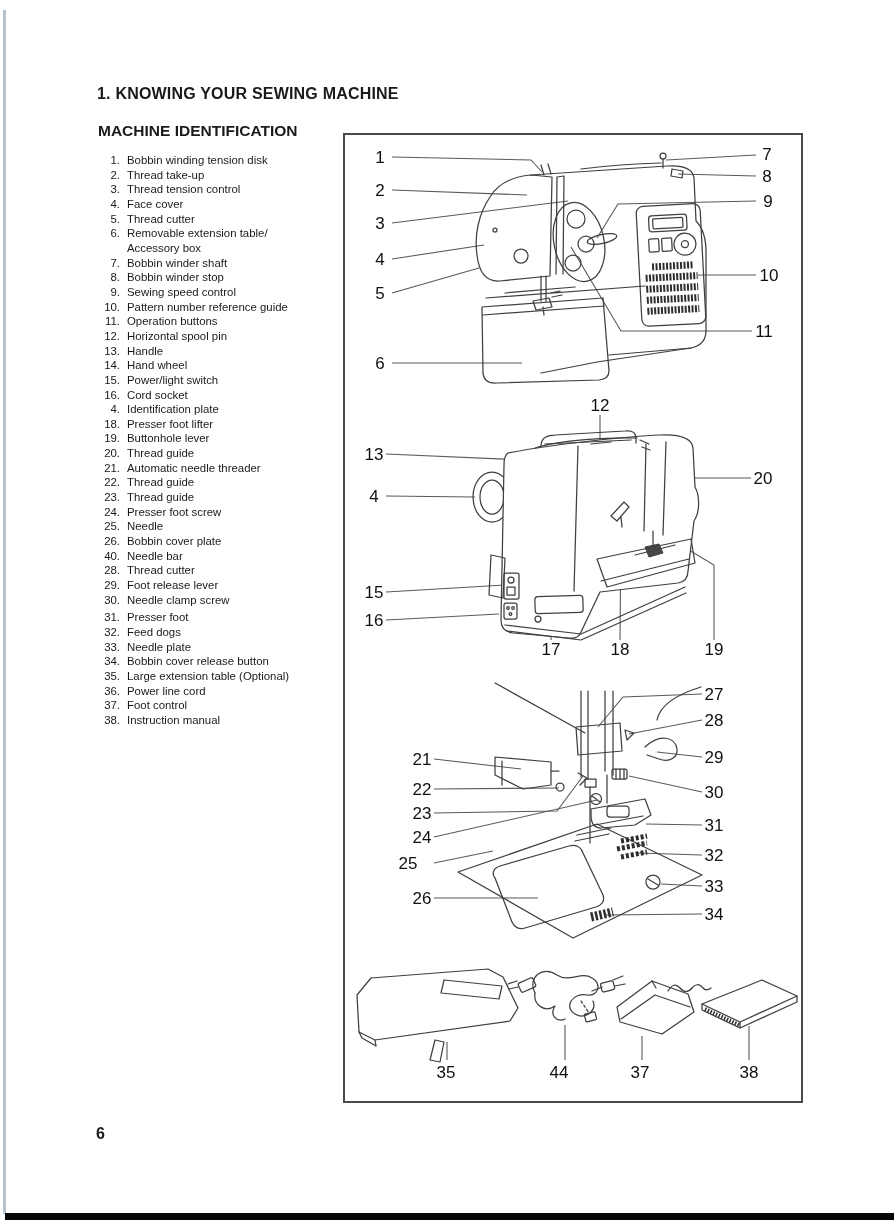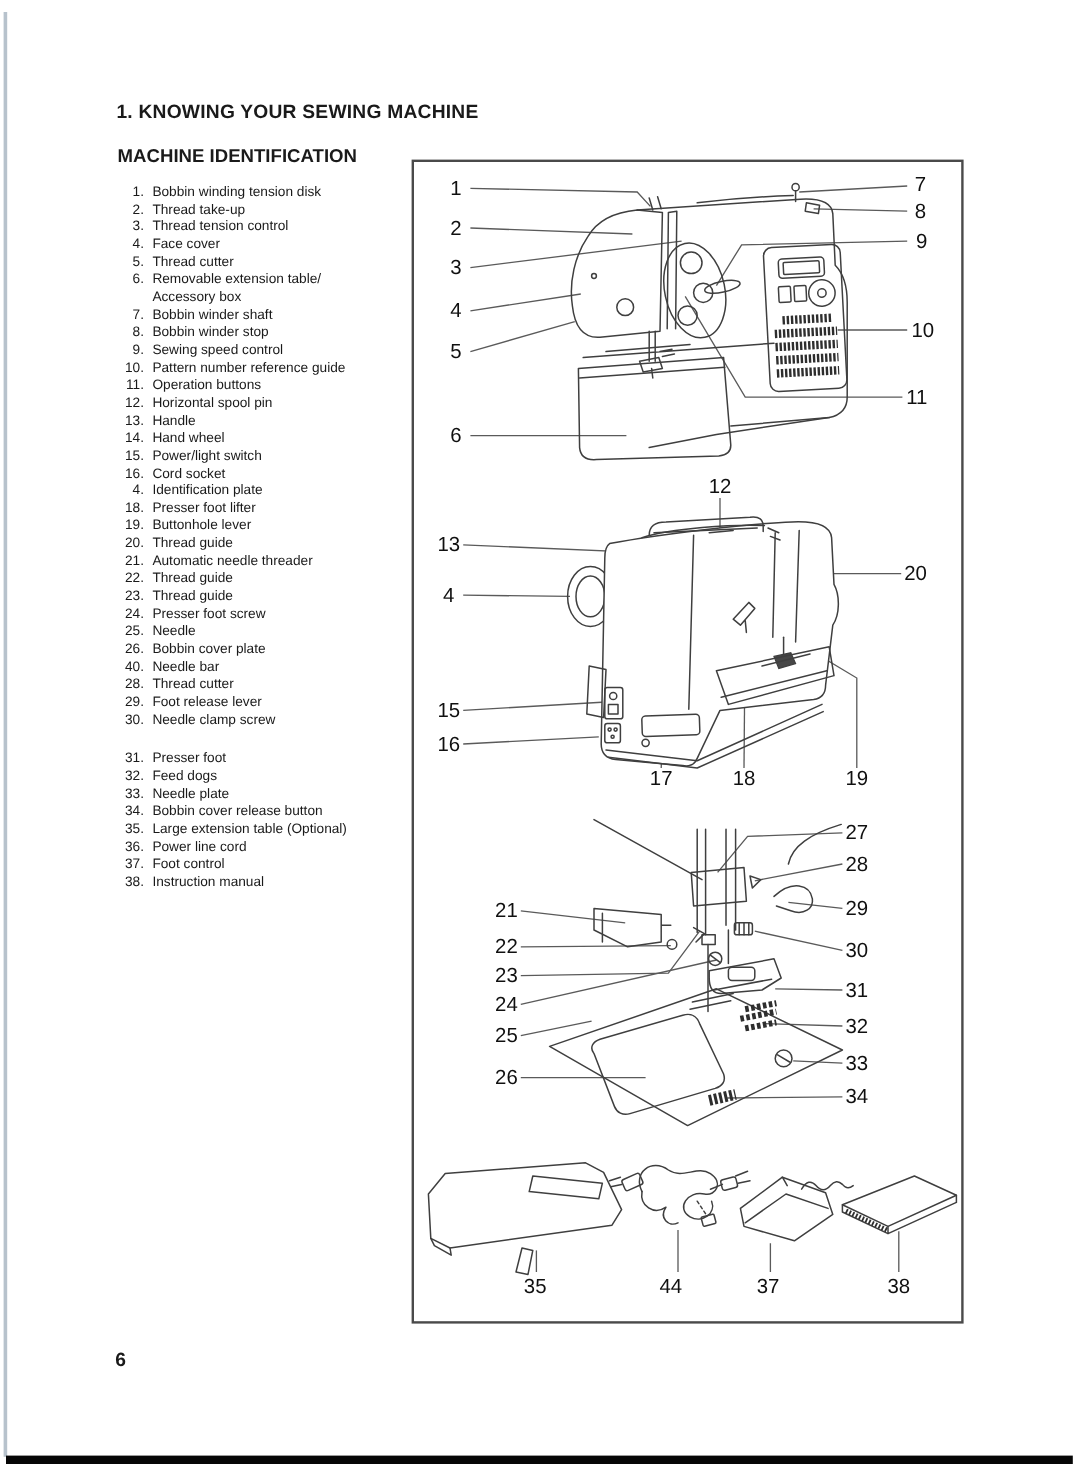--- a/index.html
+++ b/index.html
@@ -7,21 +7,21 @@
     width:894px;height:1220px;position:relative;background:#ffffff;
     font-family:"Liberation Sans","DejaVu Sans",sans-serif;color:#1a1a1a;
     overflow:hidden;
   }
   .scan-strip{position:absolute;left:3px;top:10px;width:3px;height:1204px;background:#b7c2cc;}
   .scan-bottom{position:absolute;left:5px;right:0;top:1213px;height:7px;background:#060606;}
   .page-title{position:absolute;left:97px;top:85px;font-size:16px;font-weight:bold;letter-spacing:.2px;}
   .section-title{position:absolute;left:97px;top:121px;font-size:15.5px;font-weight:bold;}
   .parts-list{position:absolute;left:99px;top:153px;width:246px;font-size:11.4px;line-height:14.65px;}
   .parts-list .row{display:flex;}
-  .parts-list .row.gap{margin-top:18px;}
+  .parts-list .row.gap{margin-top:3px;}
   .parts-list .n{width:21px;text-align:right;margin-right:7px;flex:none;}
   .parts-list .t{white-space:pre-line;}
   .diagram-box{position:absolute;left:343px;top:133px;width:456px;height:966px;border:2px solid #4a4a4a;background:#fff;}
   .co{position:absolute;transform:translate(-50%,-50%);font-size:17px;color:#101010;line-height:1;}
   .page-number{position:absolute;left:96px;top:1125px;font-size:16px;font-weight:bold;}
   svg{position:absolute;left:0;top:0;}
   .art{stroke:#3f3f3f;stroke-width:1.25;fill:none;stroke-linejoin:round;stroke-linecap:round;}
   .artf{stroke:#3f3f3f;stroke-width:1.25;fill:#ffffff;stroke-linejoin:round;}
   .lead{stroke:#5a5a5a;stroke-width:1.1;fill:none;}
   .hatch{stroke:#2e2e2e;fill:none;}
@@ -369,21 +369,21 @@
   <div class="co" style="left:29px;top:485px">16</div>
   <div class="co" style="left:206px;top:514px">17</div>
   <div class="co" style="left:275px;top:514px">18</div>
   <div class="co" style="left:369px;top:514px">19</div>
   <div class="co" style="left:418px;top:343px">20</div>
 
   <div class="co" style="left:77px;top:624px">21</div>
   <div class="co" style="left:77px;top:654px">22</div>
   <div class="co" style="left:77px;top:678px">23</div>
   <div class="co" style="left:77px;top:702px">24</div>
-  <div class="co" style="left:77px;top:728px">25</div>
+  <div class="co" style="left:63px;top:728px">25</div>
   <div class="co" style="left:77px;top:763px">26</div>
   <div class="co" style="left:369px;top:559px">27</div>
   <div class="co" style="left:369px;top:585px">28</div>
   <div class="co" style="left:369px;top:622px">29</div>
   <div class="co" style="left:369px;top:657px">30</div>
   <div class="co" style="left:369px;top:690px">31</div>
   <div class="co" style="left:369px;top:720px">32</div>
   <div class="co" style="left:369px;top:751px">33</div>
   <div class="co" style="left:369px;top:779px">34</div>
 

